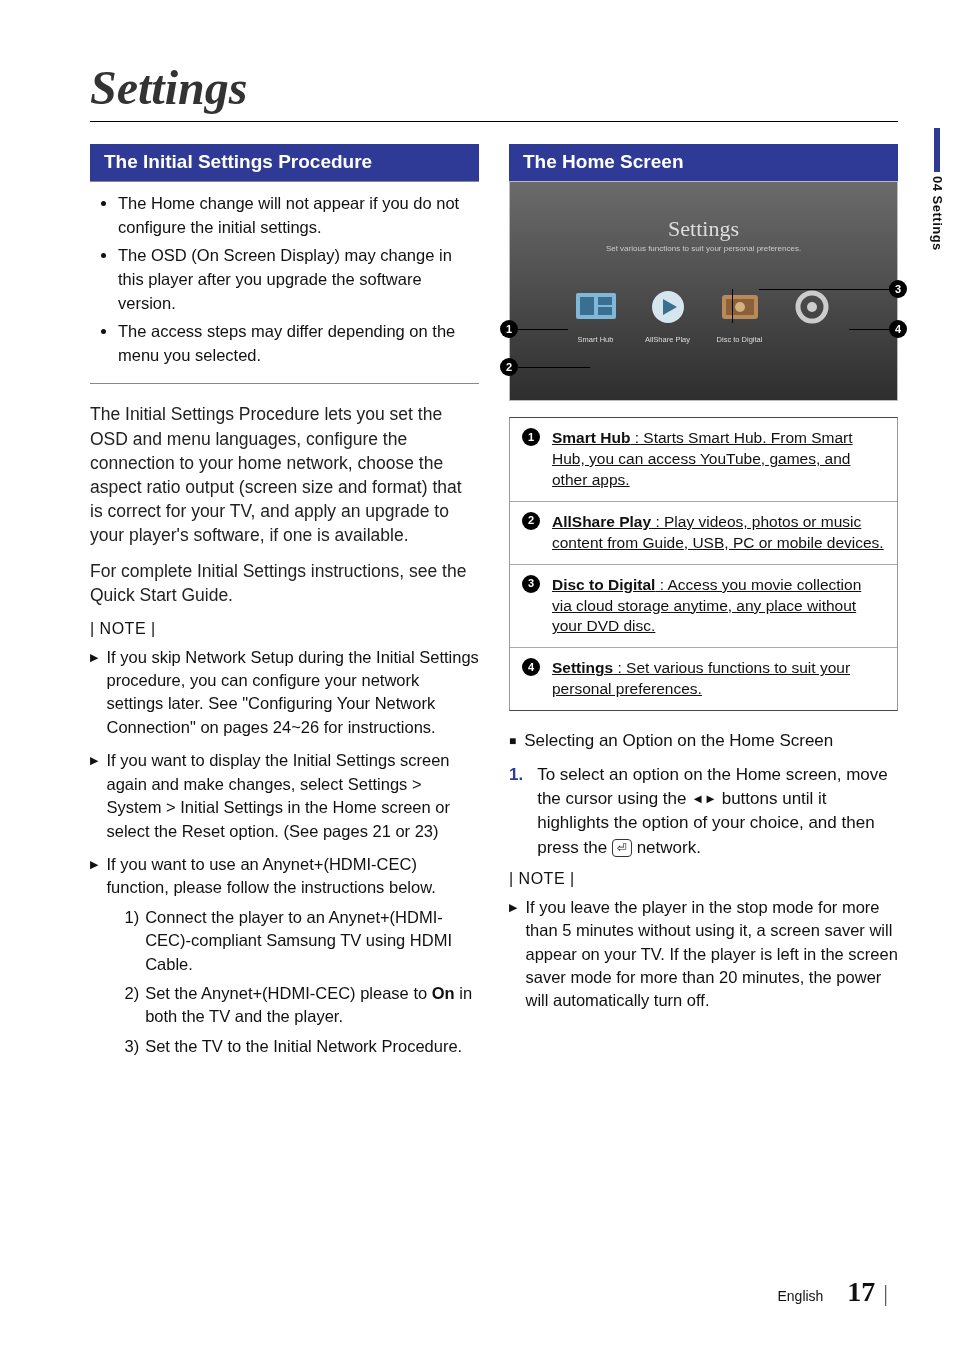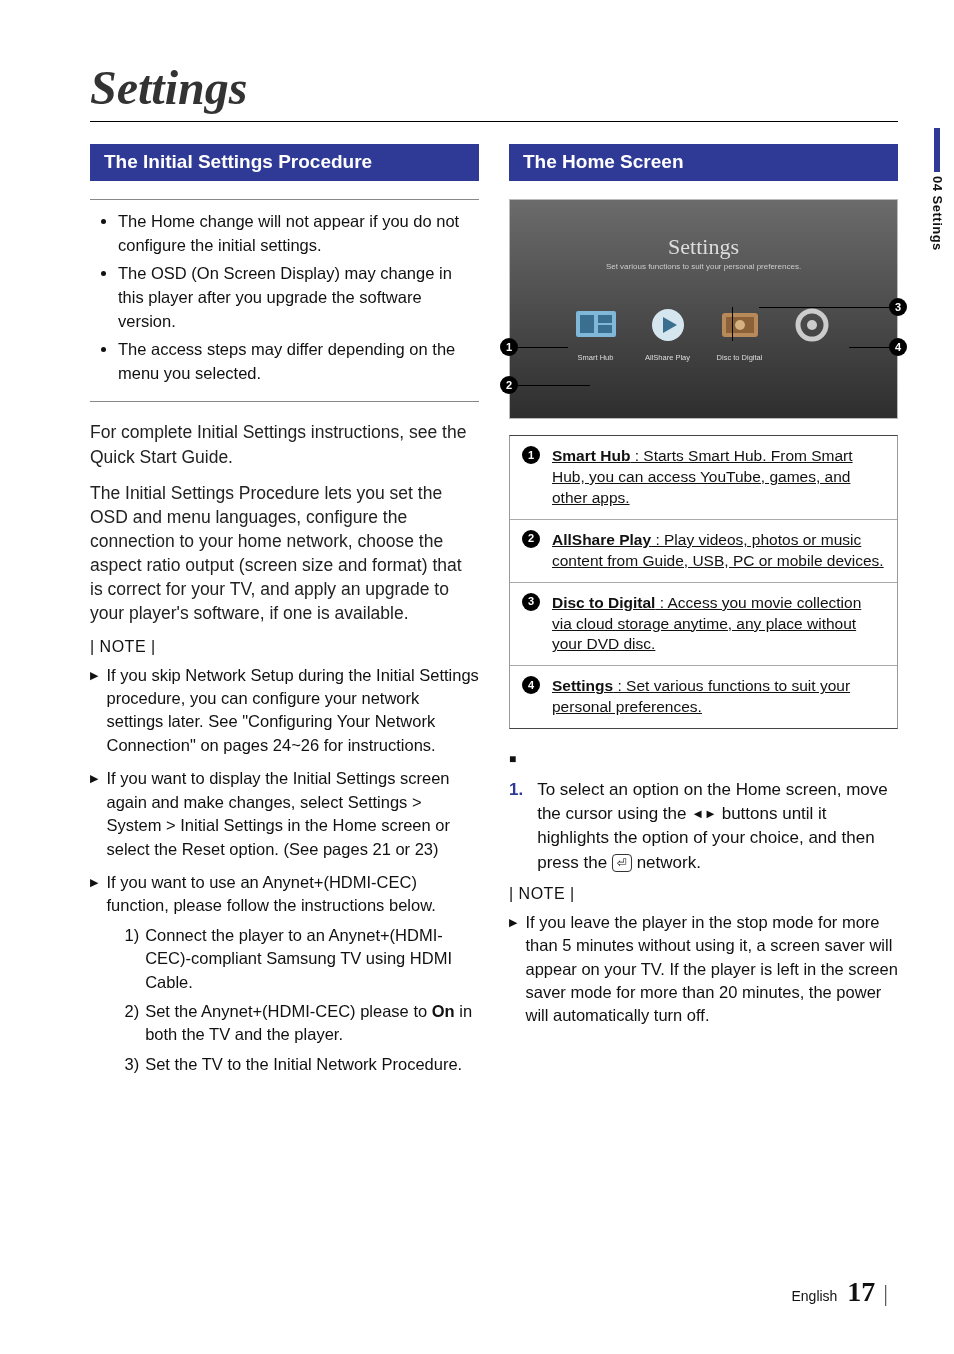--- a/index.html
+++ b/index.html
@@ -2,21 +2,21 @@
 <html><head>
 <meta charset="utf-8">
 <style>
   * { box-sizing: border-box; margin: 0; padding: 0; }
   html, body { width: 954px; height: 1354px; background: #fff; font-family: Arial, Helvetica, sans-serif; color: #111; }
   .page { position: relative; width: 954px; height: 1354px; padding: 60px 56px 40px 90px; }
   .title { font-family: Georgia, 'Times New Roman', serif; font-style: italic; font-size: 48px; color: #333; margin-bottom: 6px; }
   .title-rule { border: none; border-top: 1.5px solid #000; margin-bottom: 22px; }
   .columns { display: flex; gap: 30px; }
   .col { flex: 1; min-width: 0; }
-  .section-header { background: #2f3a96; color: #fff; font-weight: bold; font-size: 19px; padding: 7px 14px 8px; margin-bottom: 18px; }
+  .section-header { background: #2f3a96; color: #fff; font-weight: bold; font-size: 19px; padding: 7px 14px 8px; }
   .note-box { border-top: 1px solid #888; border-bottom: 1px solid #888; padding: 10px 6px 12px; margin-bottom: 18px; font-size: 16.5px; line-height: 1.45; font-family: 'Arial Narrow', Arial, sans-serif; font-stretch: condensed; }
   .note-box ul { list-style: disc; padding-left: 22px; }
   .note-box li { margin-bottom: 4px; }
   .body-text { font-size: 17.5px; line-height: 1.38; margin-bottom: 12px; color: #222; }
   .note-label { font-family: 'Arial Narrow', Arial, sans-serif; font-stretch: condensed; font-size: 16px; margin: 10px 0 8px; letter-spacing: .5px; }
   .note-list { font-family: 'Arial Narrow', Arial, sans-serif; font-stretch: condensed; font-size: 16.5px; line-height: 1.42; }
   .note-list .item { display: flex; gap: 8px; margin-bottom: 10px; }
   .note-list .arrow { flex: 0 0 auto; font-size: 11px; padding-top: 4px; }
   .sublist { margin-left: 18px; margin-top: 6px; }
   .sublist .sub { display: flex; gap: 6px; margin-bottom: 6px; }
@@ -38,21 +38,21 @@
   .subhead { display: flex; gap: 8px; align-items: flex-start; font-size: 17px; margin: 14px 0 12px; }
   .sq { font-size: 12px; padding-top: 3px; }
   .numlist .row { display: flex; gap: 14px; font-size: 17px; line-height: 1.42; margin-bottom: 10px; }
   .numlist .n { font-weight: bold; color: #2f3a96; flex: 0 0 auto; }
   .tri { display: inline-block; font-size: 13px; vertical-align: 1px; }
   .enter-btn { display: inline-block; border: 1.5px solid #333; border-radius: 4px; padding: 0 4px; font-size: 12px; line-height: 16px; vertical-align: 1px; }
   .sidebar-tab { position: absolute; right: 0; top: 128px; width: 34px; display: flex; flex-direction: column; align-items: center; }
   .tab-mark { width: 6px; height: 44px; background: #2f3a96; margin-bottom: 4px; }
   .tab-text { writing-mode: vertical-rl; font-size: 13px; font-weight: bold; letter-spacing: .5px; }
   .footer { position: absolute; bottom: 46px; right: 66px; font-size: 14px; }
-  .footer .pn { font-family: Georgia, serif; font-size: 28px; font-weight: bold; margin-left: 6px; }
+  .footer .pn { font-family: Georgia, serif; font-size: 28px; font-weight: bold; margin-left: 20px; }
   .footer .bar { font-family: Georgia, serif; font-size: 24px; margin-left: 4px; color: #555; }
   .callout-line { position:absolute; background:#000; }
 </style>
 </head>
 <body>
 
 <div class="page">
 
   <div class="sidebar-tab">
     <div class="tab-mark"></div>
@@ -68,22 +68,22 @@
       <div class="section-header">The Initial Settings Procedure</div>
 
       <div class="note-box">
         <ul>
           <li>The Home change will not appear if you do not configure the initial settings.</li>
           <li>The OSD (On Screen Display) may change in this player after you upgrade the software version.</li>
           <li>The access steps may differ depending on the menu you selected.</li>
         </ul>
       </div>
 
+      <p class="body-text">The Initial Settings Procedure lets you set the OSD and menu languages, configure the connection to your home network, choose the aspect ratio output (screen size and format) that is correct for your TV, and apply an upgrade to your player's software, if one is available.</p>
       <p class="body-text">For complete Initial Settings instructions, see the Quick Start Guide.</p>
-      <p class="body-text">The Initial Settings Procedure lets you set the OSD and menu languages, configure the connection to your home network, choose the aspect ratio output (screen size and format) that is correct for your TV, and apply an upgrade to your player's software, if one is available.</p>
 
       <div class="note-label">| NOTE |</div>
       <div class="note-list">
         <div class="item">
           <span class="arrow">▶</span>
           <span>If you skip Network Setup during the Initial Settings procedure, you can configure your network settings later. See "Configuring Your Network Connection" on pages 24~26 for instructions.</span>
         </div>
         <div class="item">
           <span class="arrow">▶</span>
           <span>If you want to display the Initial Settings screen again and make changes, select Settings &gt; System &gt; Initial Settings in the Home screen or select the Reset option. (See pages 21 or 23)</span>
@@ -179,20 +179,21 @@
           <span class="desc"><b>Disc to Digital</b><span> : Access you movie collection via cloud storage anytime, any place without your DVD disc.</span></span>
         </div>
         <div class="legend-row">
           <span class="badge">4</span>
           <span class="desc"><b>Settings</b><span> : Set various functions to suit your personal preferences.</span></span>
         </div>
       </div>
 
       <div class="subhead">
         <span class="sq">■</span>
+        <span>Selecting an Option on the Home Screen</span>
       </div>
 
       <div class="numlist">
         <div class="row">
           <span class="n">1.</span>
           <span>
             <span>To select an option on the Home screen, move the cursor using the </span><span class="tri">◄</span><span class="tri">►</span><span> buttons until it highlights the option of your choice, and then press the </span><span class="enter-btn">⏎</span><span> network.</span>
           </span>
         </div>
       </div>

